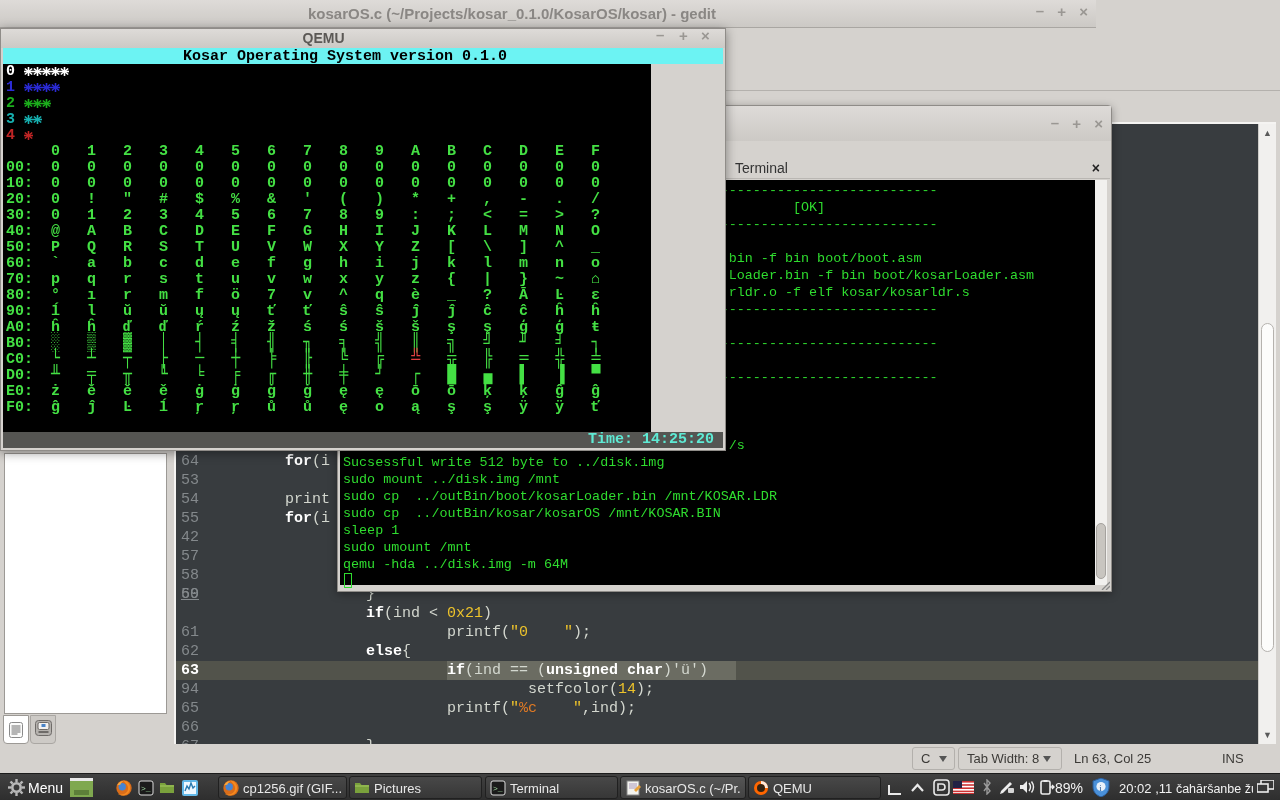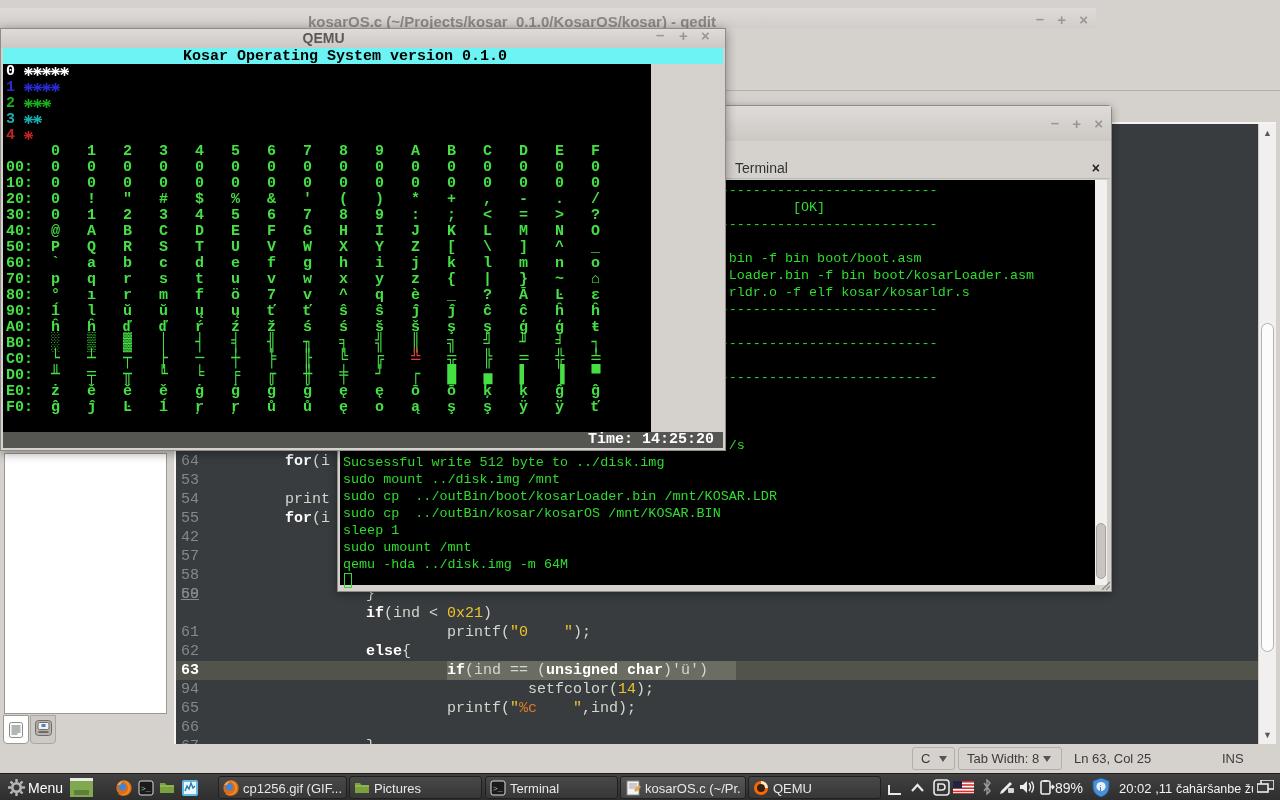--- a/index.html
+++ b/index.html
@@ -1,18 +1,18 @@
 <!DOCTYPE html>
 <html><head><meta charset="utf-8"><style>
 *{margin:0;padding:0;box-sizing:border-box}
 html,body{width:1280px;height:800px;overflow:hidden;font-family:"Liberation Sans",sans-serif}
 #desk{position:absolute;left:0;top:0;width:1280px;height:800px;background:#d5d2ce}
 .abs{position:absolute}
 
-#gtitle{left:0;top:8px;width:1096px;height:28px;background:linear-gradient(#dedbd8,#ccc9c5);border-bottom:1px solid #a9a6a2}
+#gtitle{left:0;top:0;width:1096px;height:28px;background:linear-gradient(#dedbd8,#ccc9c5);border-bottom:1px solid #a9a6a2}
 #gtitle .t{position:absolute;left:0;right:72px;top:5px;text-align:center;font-weight:bold;font-size:15px;color:#8a8784}
 .wbtn{position:absolute;font-size:15px;color:#9a9793;font-weight:bold;font-family:"Liberation Sans",sans-serif}
 #gtool{left:0;top:28px;width:1280px;height:96px;background:#d5d2ce}
 #gsep{left:0;top:90px;width:1280px;height:1px;background:#b4b1ad}
 #gtext{left:176px;top:124px;width:1082px;height:620px;background:#383c3f}
 #gtopline{left:176px;top:122px;width:1100px;height:2px;background:#f5f4f2}
 #gleftline{left:174px;top:124px;width:2px;height:620px;background:#f5f4f2}
 .gut{position:absolute;left:170px;width:29px;text-align:right;font:15px/19px "Liberation Mono",monospace;color:#84898c}
 .cl{position:absolute;left:204px;font:15px/19px "Liberation Mono",monospace;color:#d3d7cf;white-space:pre}
 .cl b{color:#fff}
@@ -48,21 +48,21 @@
 #qbar .t{position:absolute;left:0px;width:645px;top:1px;text-align:center;font-weight:bold;font-size:14px;color:#5b5855}
 #qscreen{position:absolute;left:2px;top:19px;width:648px;height:400px;background:#000}
 #qcyan{position:absolute;left:0;top:0;width:720px;height:16px;background:#6cf3f3}
 #qcyan span{position:absolute;left:180px;top:1px;font:15px/15px "Liberation Mono",monospace;color:#000;font-weight:bold}
 .srow{position:absolute;left:3px;font:15px/16px "Liberation Mono",monospace;font-weight:bold;white-space:pre}
 .star{position:absolute;width:9px;height:9px}
 #qtable{position:absolute;left:3px;top:96px;font:15px/16px "Liberation Mono",monospace;font-weight:bold;color:#44e044;white-space:pre}
 #qtable .red{color:#e04040}
 #qtable .bx{display:inline-block;transform:scaleY(1.2);transform-origin:50% 55%}
 #qtime{position:absolute;left:0;top:384px;width:720px;height:16px;background:#555552}
-#qtime span{position:absolute;left:585px;top:0px;font:15px/16px "Liberation Mono",monospace;color:#ffffff;font-weight:bold}
+#qtime span{position:absolute;left:585px;top:0px;font:15px/16px "Liberation Mono",monospace;color:#5eead4;font-weight:bold}
 
 #bar{left:0;top:773px;width:1280px;height:27px;background:linear-gradient(#414141,#2e2e2e);border-top:1px solid #1c1c1c}
 #bar .menu{position:absolute;left:28px;top:6px;color:#fff;font-size:14px}
 .tbtn{position:absolute;top:2px;height:23px;background:linear-gradient(#484848,#373737);border:1px solid #202020;border-radius:3px;color:#e8e8e8;font-size:13px}
 .tbtn .lbl{position:absolute;left:24px;top:4px;white-space:nowrap;overflow:hidden}
 .ticon{position:absolute;left:4px;top:3px;width:16px;height:16px}
 .tray{position:absolute;top:5px;color:#ddd}
 #clock{position:absolute;left:1119px;top:7px;color:#f2f2f2;font-size:13px;white-space:nowrap;width:134px;overflow:hidden}
 </style></head><body>
 <div id="desk">

